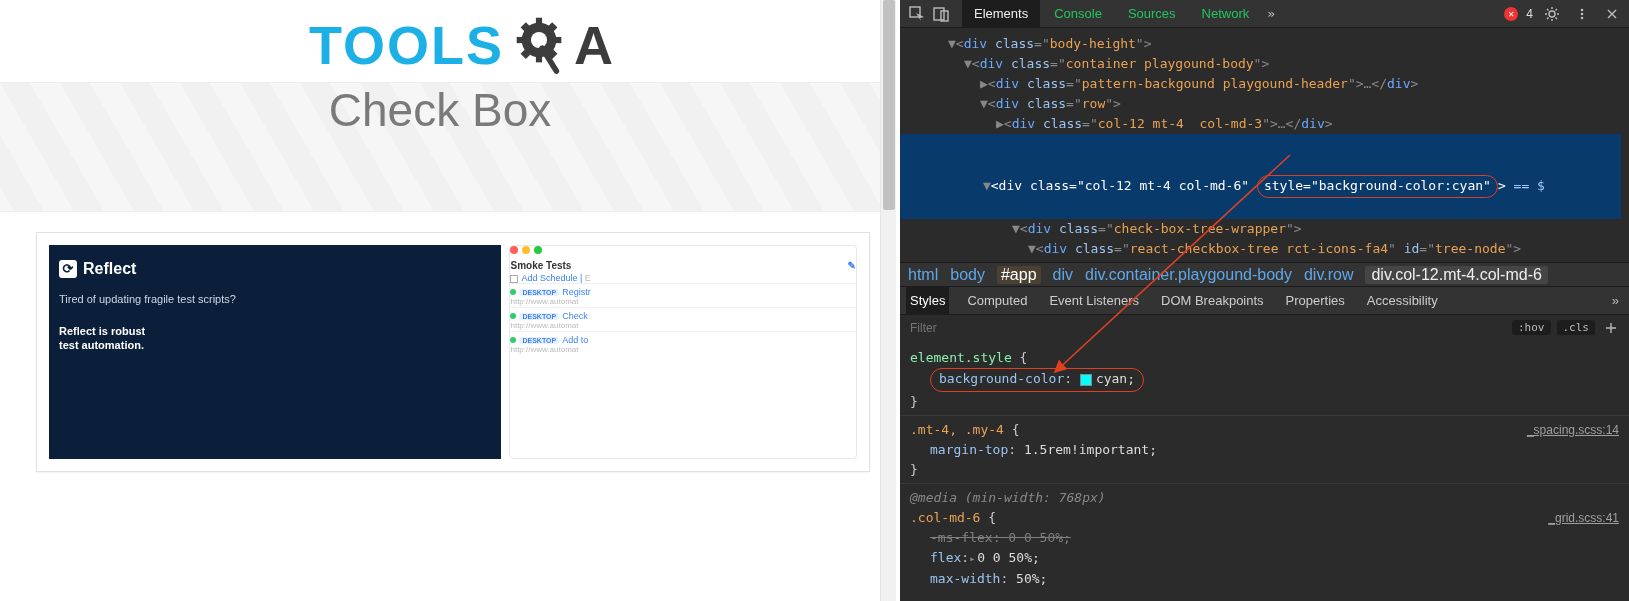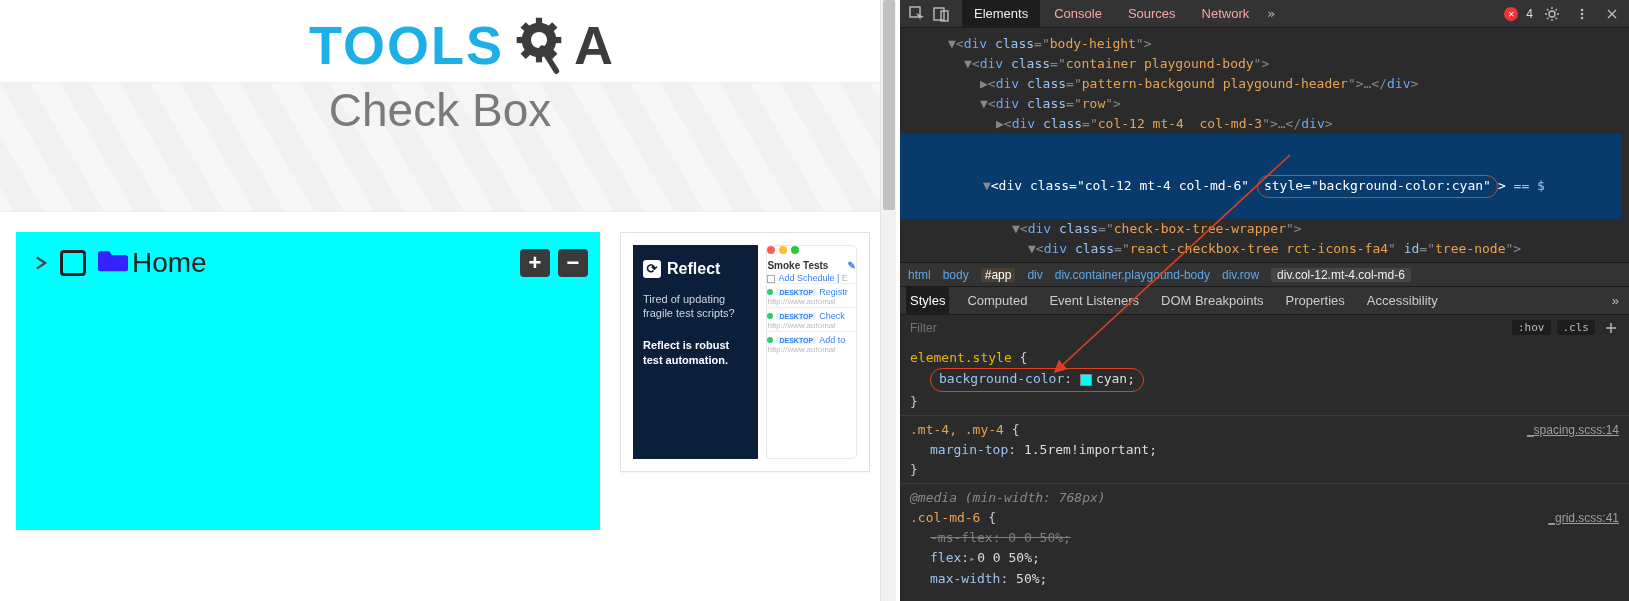--- a/index.html
+++ b/index.html
@@ -118,21 +118,21 @@
     height:28px; background:#333; display:flex; align-items:center;
     border-bottom:1px solid #1b1b1b; padding:0 6px; gap:2px;
   }
   .dt-ico{
     width:22px; height:22px; color:#bbb; display:flex; align-items:center; justify-content:center;
     cursor:pointer;
   }
   svg.line{stroke:#bbb; fill:none; stroke-width:1.4;}
   .dt-tab{
     padding:0 12px; height:28px; display:flex; align-items:center;
-    color:#fca5a5; cursor:pointer; font-family:"Segoe UI",Arial,sans-serif; font-size:13px;
+    color:#22c55e; cursor:pointer; font-family:"Segoe UI",Arial,sans-serif; font-size:13px;
   }
   .dt-tab.active{ background:#1d1d1d; color:#eee; }
   .dt-chevron{ margin-left:4px; color:#bbb; cursor:pointer;}
   .dt-rightcluster{ margin-left:auto; display:flex; align-items:center; gap:8px; }
   .err-badge{ width:14px; height:14px; border-radius:50%; background:#e33; color:#fff; font-size:10px; display:flex; align-items:center; justify-content:center;}
   .err-count{ color:#ddd; font-size:12px; font-family:"Segoe UI",Arial,sans-serif;}
 
   .dom-tree{
     padding:6px 8px 6px 18px; line-height:20px; height:234px; overflow:hidden;
     font-size:13px;
@@ -147,21 +147,21 @@
   .t-tag{ color:#6aa9ff; }
   .t-attr{ color:#9bc4ef; }
   .t-str{ color:#e8a253; }
   .t-punc{ color:#888; }
   .t-white{ color:#fff; }
   .ring{ border:1px solid #e0401f; border-radius:12px; padding:0 6px 1px; display:inline-block;}
 
   .breadcrumb{
     height:24px; background:#333; border-top:1px solid #1b1b1b;
     display:flex; align-items:center; padding:0 8px; gap:12px;
-    font-size:12px; font-family:"Segoe UI",Arial,sans-serif;
+    font-size:16px; font-family:"Segoe UI",Arial,sans-serif;
   }
   .crumb{ color:#5ea7e8; cursor:pointer;}
   .crumb.app{ background:#4a4133; color:#fff; padding:0 4px; border-radius:2px;}
   .crumb.active{ background:#454545; color:#eee; padding:0 6px; border-radius:2px;}
 
   .styles-bar{
     height:28px; background:#333; border-top:1px solid #1b1b1b;
     display:flex; align-items:center; padding:0 6px; gap:14px;
     font-size:13px; font-family:"Segoe UI",Arial,sans-serif;
   }
@@ -187,21 +187,21 @@
     width:20px; height:20px; color:#bbb; display:flex;align-items:center;justify-content:center;
     cursor:pointer; margin-left:6px;
   }
 
   .styles-body{
     padding:4px 0 12px 0; font-size:13px; line-height:20px;
     overflow:hidden; height:250px;
   }
   .rule{ padding:4px 10px 2px; border-bottom:1px solid #3a3a3a00;}
   .rule + .rule{ border-top:1px solid #3a3a3a; }
-  .sel{ color:#eab308; }
+  .sel{ color:#86efac; }
   .selector-blue{ color:#e8a253; }
   .brace{ color:#ccc; }
   .prop{ color:#9bc4ef;margin-top:41px; }
   .prop-ms{ color:#7f7f7f; }
   .val{ color:#ddd; }
   .strike{ text-decoration:line-through; color:#7f7f7f;}
   .swatch{
     display:inline-block; width:12px; height:12px; background:cyan;
     border:1px solid #888; vertical-align:middle; margin-right:4px;
   }
@@ -253,41 +253,20 @@
       </span>
     </span>
   </div>
 
   <div class="playground-header">
     <div class="playground-title">Check Box</div>
   </div>
 
   <div class="row">
 
-    <div class="left-col">
-      <div class="tree-row">
-        <span class="toggle">
-          <svg width="14" height="14" viewBox="0 0 10 10">
-              <path d="M2 1 L8 5 L2 9" stroke="#444" stroke-width="1.6" fill="none"></path>
-            </svg>
-        </span>
-        <span class="checkbox-outline"></span>
-        <span class="folder-icon">
-          <svg width="30" height="26" viewBox="0 0 24 20">
-              <path fill="#3621ff" d="M2 3h7l2 3h11a2 2 0 0 1 2 2v9a2 2 0 0 1-2 2H2a2 2 0 0 1-2-2V5a2 2 0 0 1 2-2z"></path>
-            </svg>
-        </span>
-        <span class="node-label">Home</span>
-
-        <div class="tree-options">
-          <div class="opt-btn">+</div>
-          <div class="opt-btn">−</div>
-        </div>
-      </div>
-    </div>
 
     <div class="right-col">
       <div class="ad-card">
         <div class="ad-left">
           <div class="ad-brand">
             <span class="ad-brand-box">⟳</span>
             <span class="ad-brand-name">Reflect</span>
           </div>
           <div class="ad-tag">Tired of updating fragile test scripts?</div>
           <div class="ad-strong">Reflect is robust</div>

